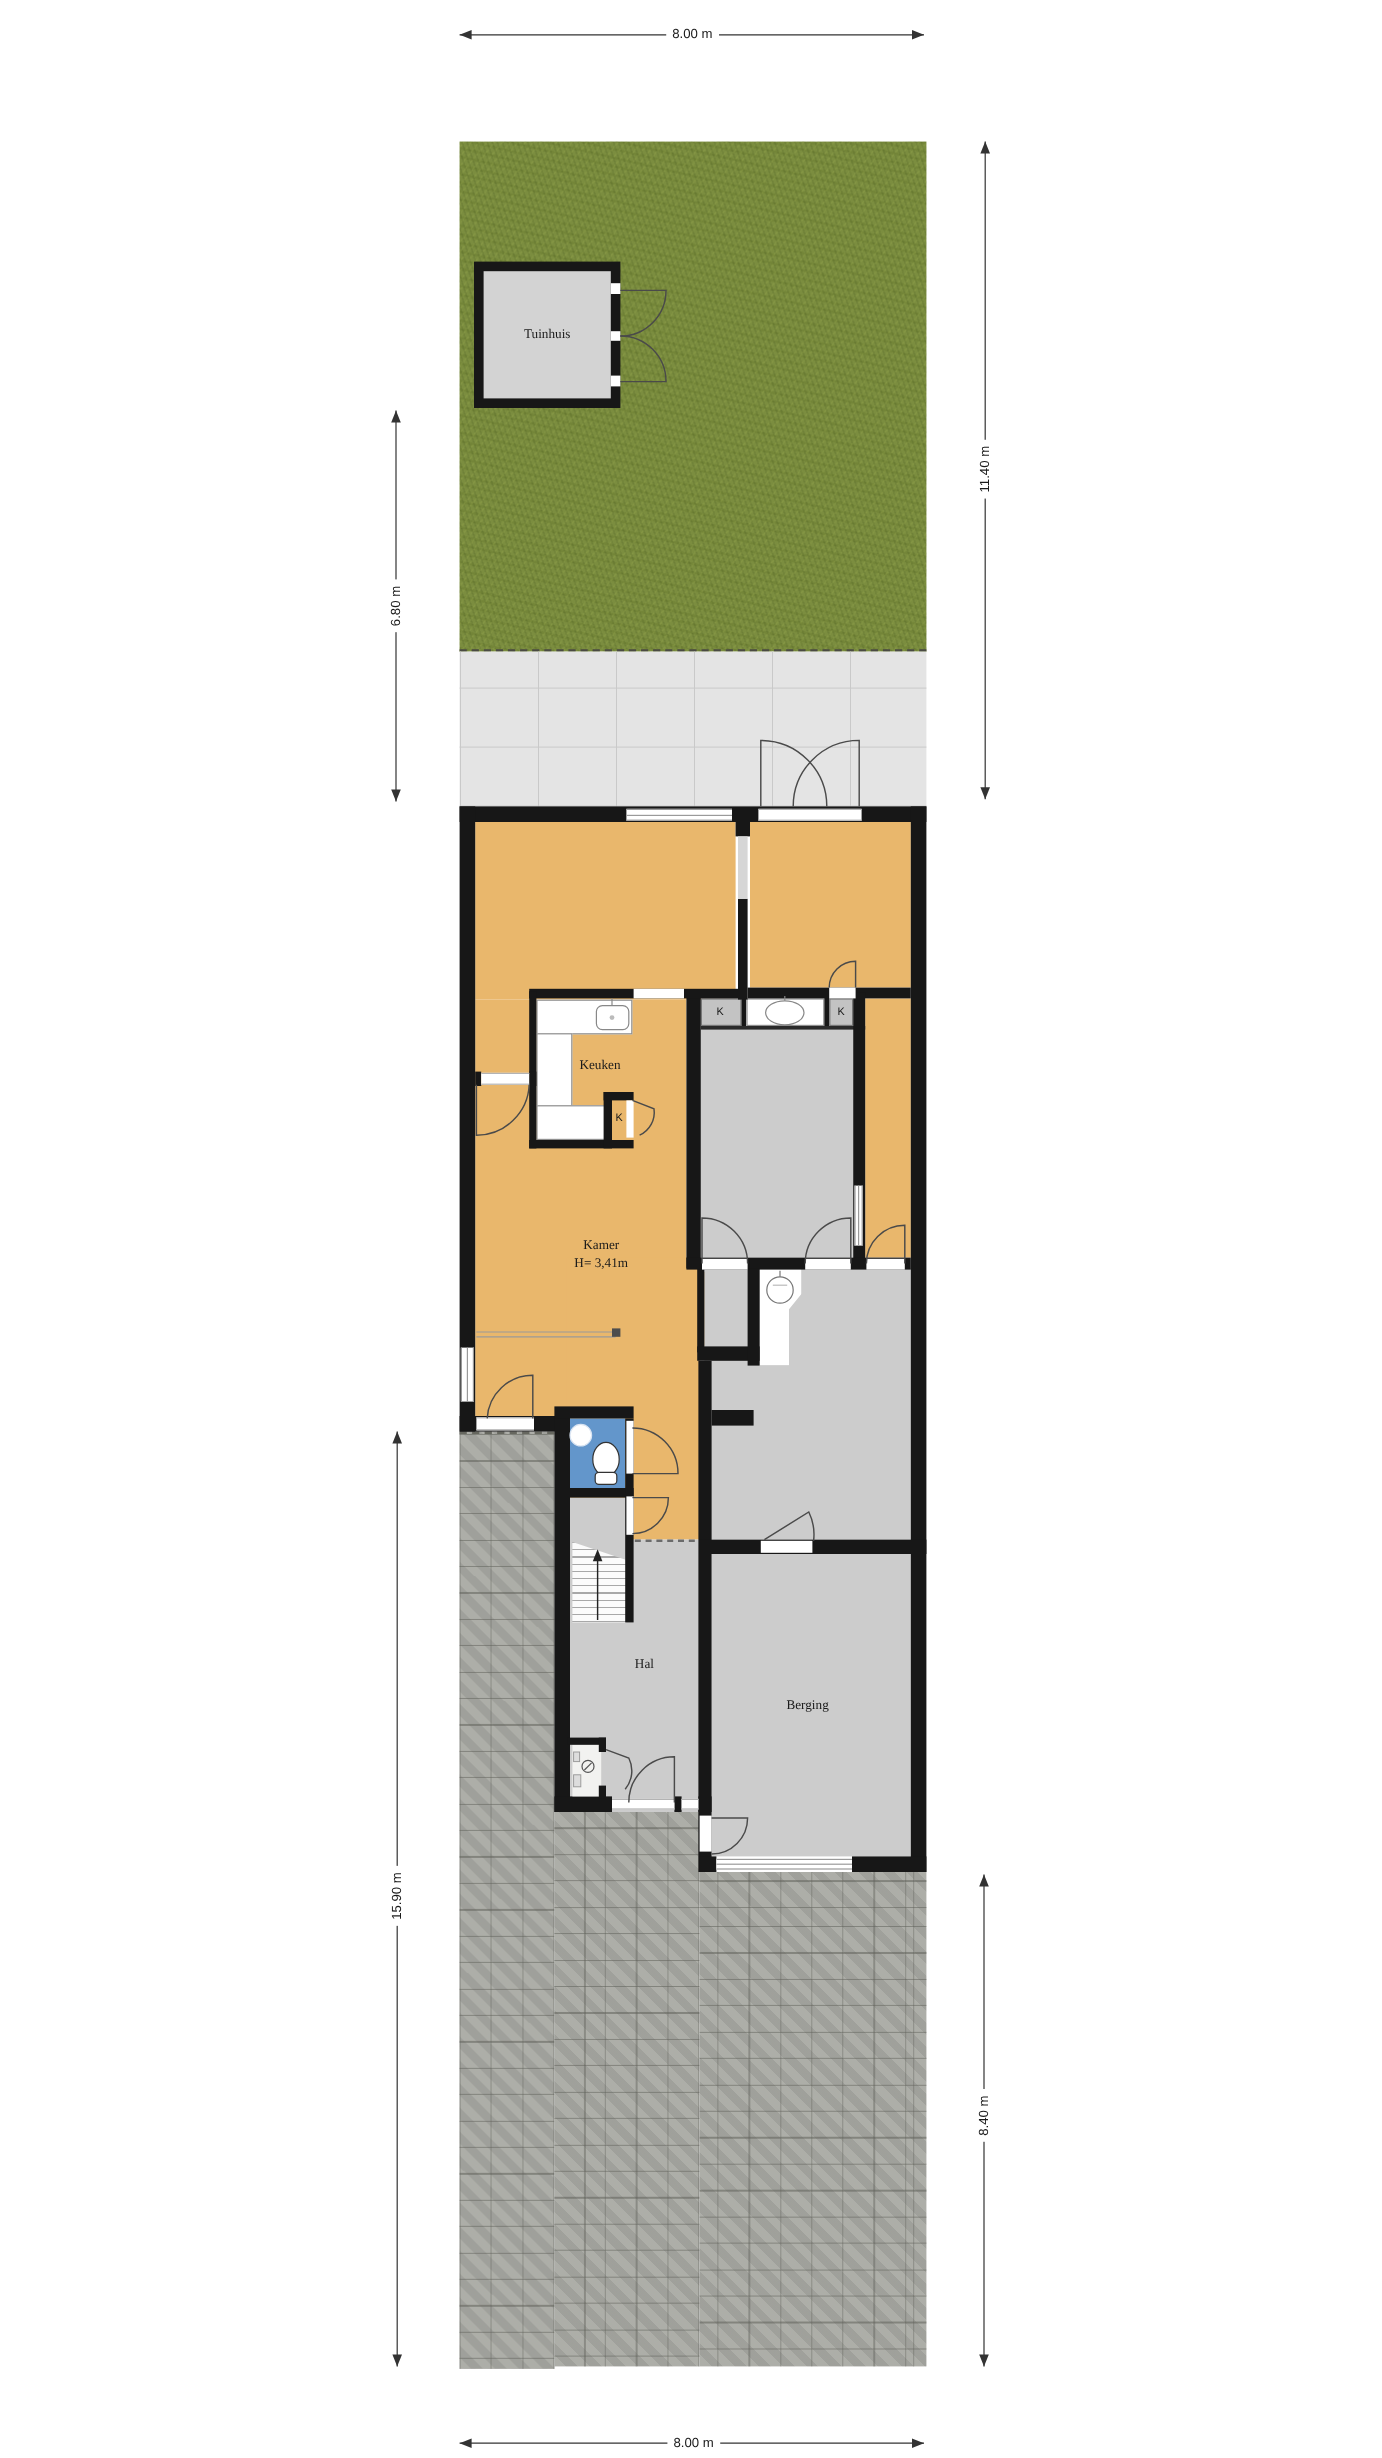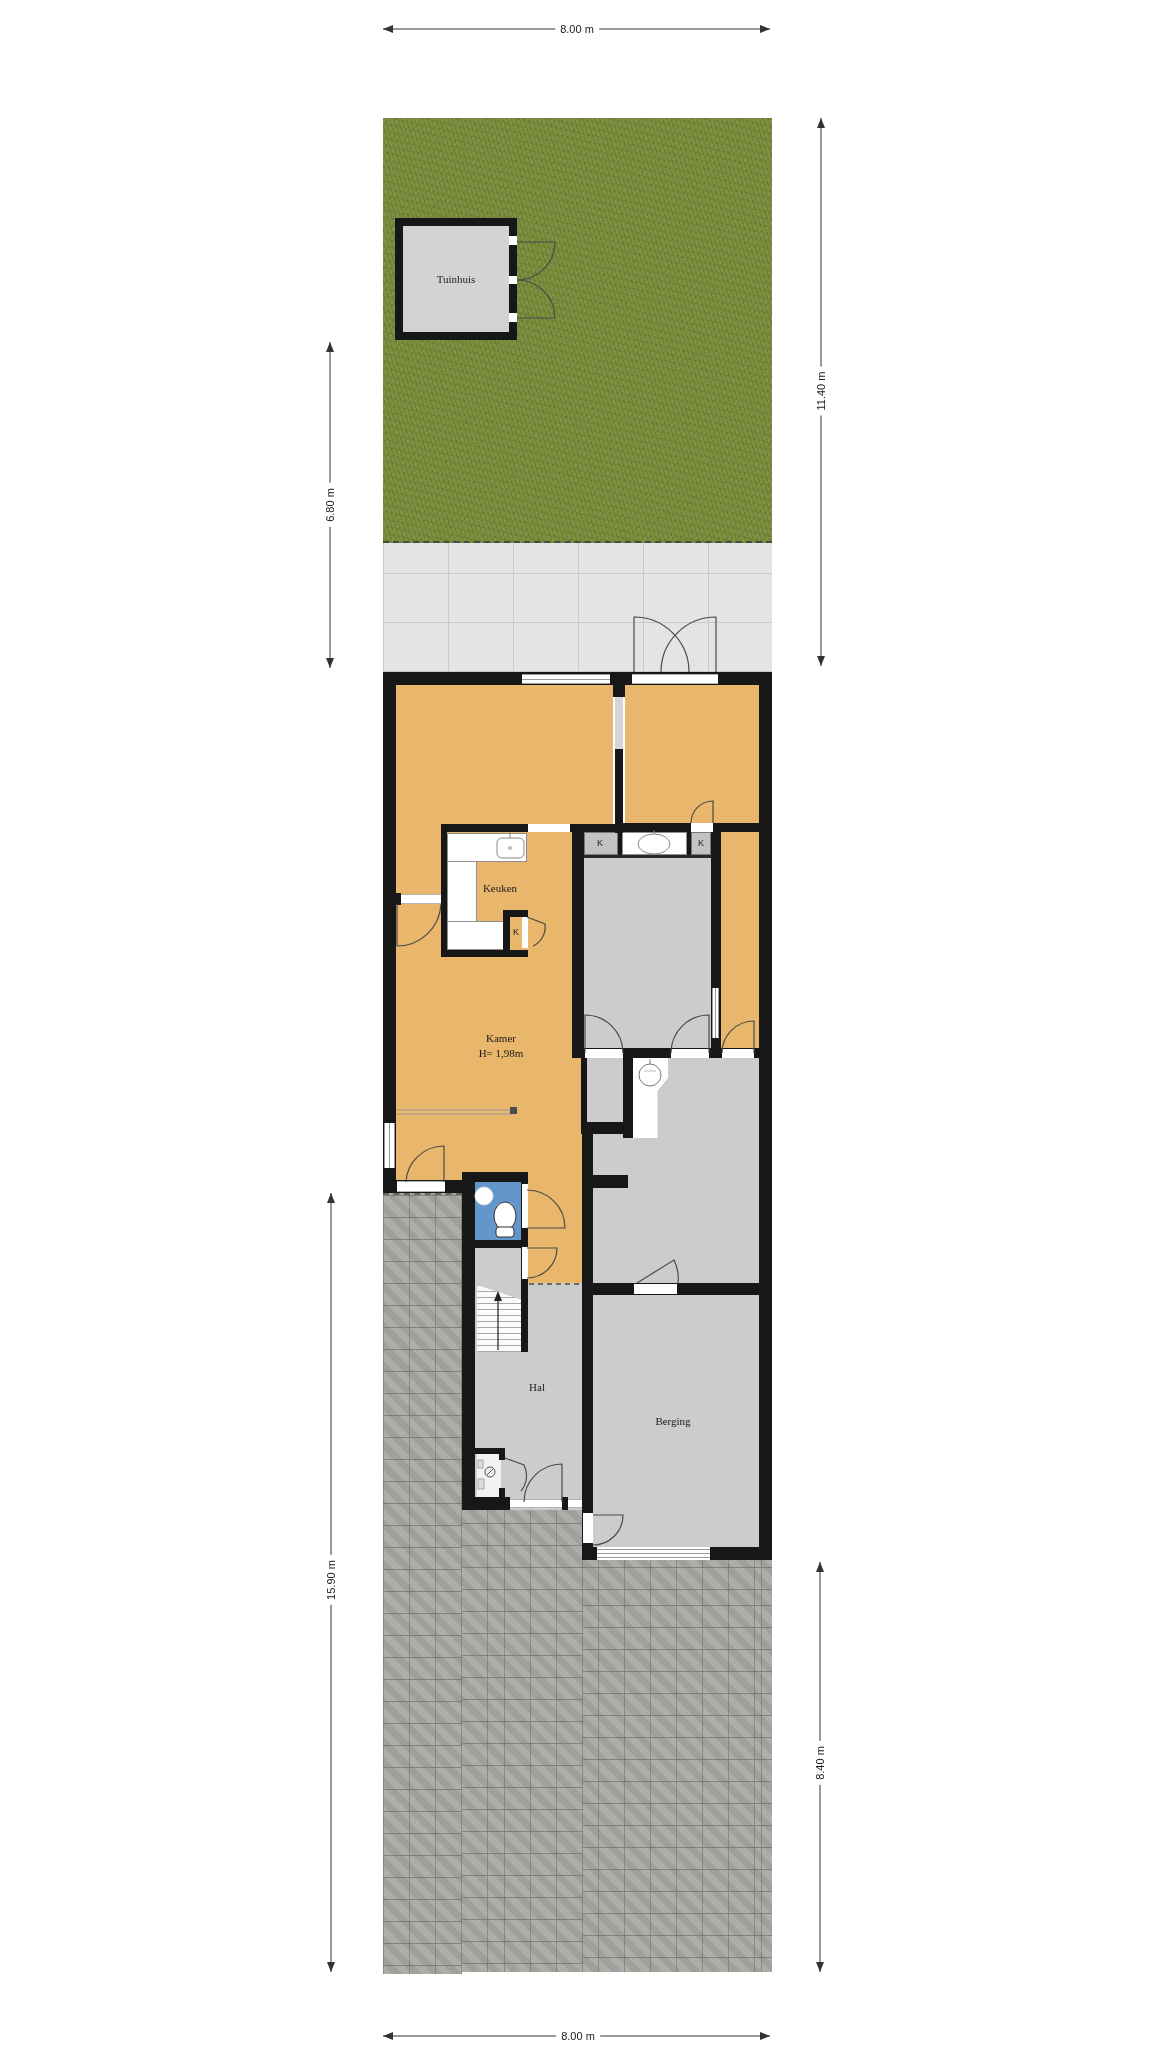--- a/index.html
+++ b/index.html
@@ -253,21 +253,21 @@
         <polygon points="330,668 326,658 334,658"></polygon>
       <polygon points="331,1193 327,1203 335,1203"></polygon>
         <polygon points="331,1972 327,1962 335,1962"></polygon>
       <polygon points="820,1562 816,1572 824,1572"></polygon>
         <polygon points="820,1972 816,1962 824,1962"></polygon>
     </g>
   </svg>
 
   <div class="abs lbl" style="left:500px;top:888px;">Keuken</div>
   <div class="abs lbl" style="left:501px;top:1038px;">Kamer</div>
-  <div class="abs lbl" style="left:501px;top:1053px;">H= 1,98m</div>
+  <div class="abs lbl" style="left:501px;top:1053px;">H= 3,41m</div>
   <div class="abs lbl" style="left:537px;top:1387px;">Hal</div>
   <div class="abs lbl" style="left:673px;top:1421px;">Berging</div>
   <div class="abs klbl" style="left:516px;top:932px;">K</div>
   <div class="abs klbl" style="left:600px;top:843px;">K</div>
   <div class="abs klbl" style="left:701px;top:843px;">K</div>
 
   <div class="abs dimlbl" style="left:577px;top:29px;">8.00 m</div>
   <div class="abs dimlbl" style="left:578px;top:2036px;">8.00 m</div>
   <div class="abs dimlbl vert" style="left:821px;top:391px;">11.40 m</div>
   <div class="abs dimlbl vert" style="left:330px;top:505px;">6.80 m</div>

